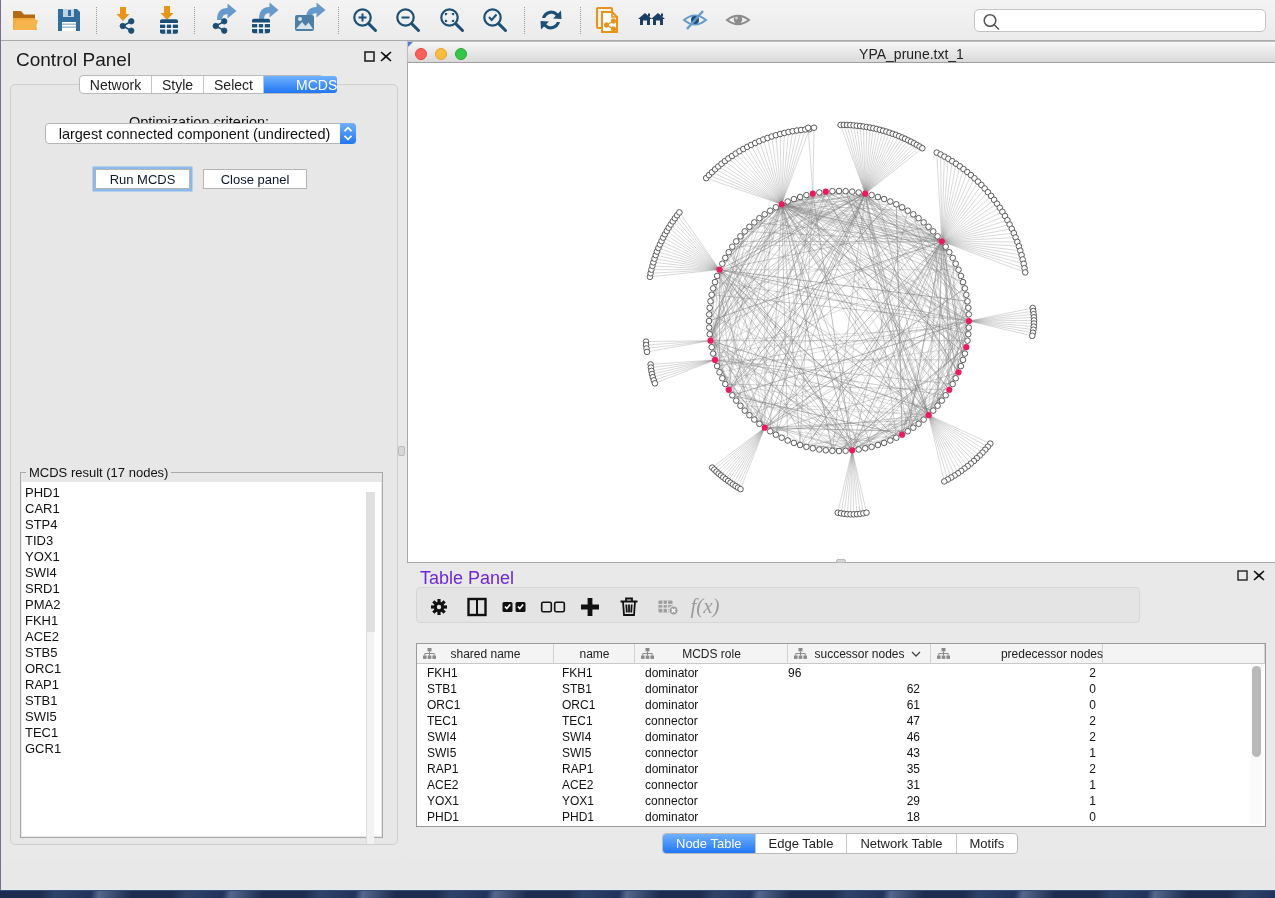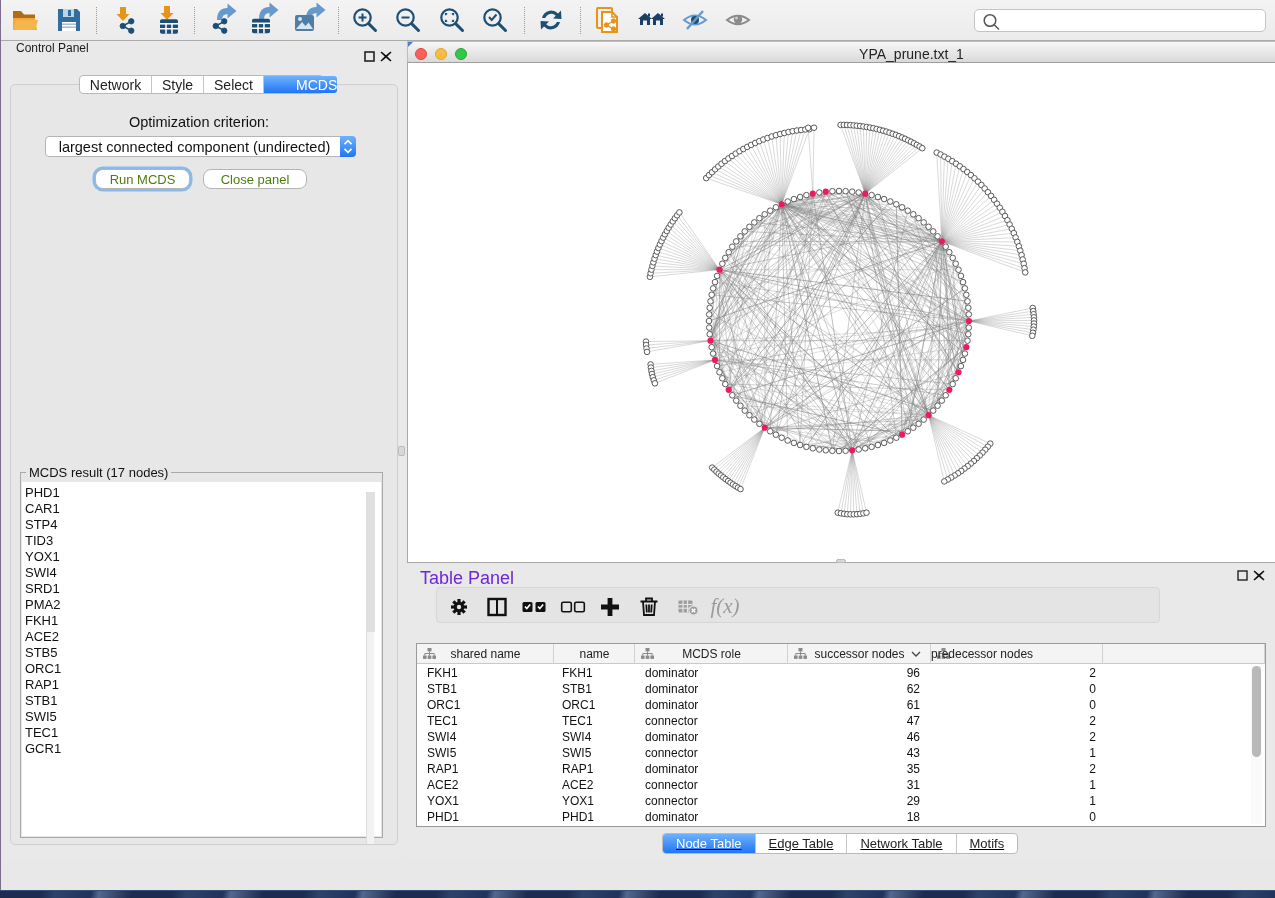--- a/index.html
+++ b/index.html
@@ -5,56 +5,56 @@
 * { margin:0; padding:0; box-sizing:border-box; }
 html,body { width:1275px; height:898px; overflow:hidden; font-family:"Liberation Sans", sans-serif; }
 body { background:#16213c; position:relative; }
 #win { position:absolute; left:0; top:0; width:1275px; height:891px; background:#e8e8e8; border-left:1px solid #7a6e8a; }
 
 #toolbar { position:absolute; left:0; top:0; width:1275px; height:41px; background:linear-gradient(#f3f3f3,#ebebeb); border-bottom:1px solid #aaa; }
 .sep { position:absolute; top:7px; height:27px; width:0; border-left:1px dotted #9a9a9a; }
 #searchbox { position:absolute; left:973px; top:9px; width:292px; height:23px; background:#fff; border:1px solid #c4c4c4; border-radius:5px; }
 
 #cpanel { position:absolute; left:1px; top:41px; width:403px; height:817px; background:#e9e9e9; }
-#cp-title { position:absolute; left:14px; top:0; font-size:12px; color:#1a1a1a; }
+#cp-title { position:absolute; left:14px; top:8px; font-size:19px; color:#1a1a1a; }
 .winbtn { position:absolute; top:10px; }
 #tabbar { position:absolute; left:77px; top:34px; width:245px; height:19px; background:#fff; border:1px solid #b9b9b9; border-radius:4px; display:flex; }
 .tab { flex:1; font-size:14px; color:#222; text-align:center; line-height:18px; border-right:1px solid #c6c6c6; }
 .tab:last-child { border-right:none; border-radius:0 3px 3px 0;padding-left:32px; }
 .tab.sel { background:linear-gradient(#6fb1fc,#2176f5); color:#fff; }
 #tabpane { position:absolute; left:8px; top:43px; width:388px; height:761px; background:#e7e7e7; border:1px solid #cfcfcf; border-radius:5px; }
 #optlabel { position:absolute; left:-5px; top:73px; width:404px; text-align:center; font-size:14.5px; color:#111; }
-#dropdown { position:absolute; left:43px; top:95px; width:311px; height:21px; background:#fff; border:1px solid #b5b5b5; border-radius:4px; font-size:14.5px; padding-right:12px; color:#111; text-align:center; line-height:20px; }
+#dropdown { position:absolute; left:43px; top:82px; width:311px; height:21px; background:#fff; border:1px solid #b5b5b5; border-radius:4px; font-size:14.5px; padding-right:12px; color:#111; text-align:center; line-height:20px; }
 #dropbtn { position:absolute; right:-1px; top:-1px; width:16px; height:21px; background:linear-gradient(#6fb1fc,#2176f5); border-radius:0 4px 4px 0; }
-.btn { position:absolute; top:128px; height:20px; background:#fff; border:1px solid #b5b5b5; border-radius:8px; font-size:13px; color:#4d7c0f; text-align:center; line-height:19px; }
+.btn { position:absolute; top:128px; height:20px; background:#fff; border:1px solid #b5b5b5; border-radius:0; font-size:13px; color:#0f172a; text-align:center; line-height:19px; }
 #runbtn { left:93px; width:95px; box-shadow:0 0 0 2.5px #8ab9ec; }
 #closebtn { left:201px; width:104px; }
 #fieldset { position:absolute; left:18px; top:431px; width:363px; height:366px; border:1px solid #a9a9a9; }
 #fslegend { position:absolute; left:5px; top:-8px; background:#e7e7e7; padding:0 3px; font-size:13px; color:#111; }
 #mcdslist { position:absolute; left:1px; top:9px; width:359px; height:354px; background:#fff; font-size:13px; color:#111; line-height:16px; padding:3px 0 0 3px; }
 #listsb { position:absolute; right:7px; top:10px; width:8px; height:352px; background:#f2f2f2; border-left:1px solid #ddd; }
 #listsb .th { position:absolute; left:0; top:0; width:8px; height:140px; background:#e0e0e0; }
 
 #netframe { position:absolute; left:406px; top:41px; width:958px; height:522px; }
 #nettitle { position:absolute; left:0; top:0; width:869px; height:22px; background:linear-gradient(#f7f7f7,#d9d9d9); border:1px solid #bdbdbd; border-bottom:1px solid #9f9f9f; }
 #nettitle .tl { position:absolute; top:5.5px; width:12px; height:12px; border-radius:50%; }
 #nettext { position:absolute; top:4px; left:69px; width:869px; text-align:center; font-size:14px; color:#222; }
 #netcanvas { position:absolute; left:0; top:22px; width:869px; height:500px; background:#fff; border:1px solid #a9a9a9; border-top:none; }
 
 #tpanel { position:absolute; left:405px; top:565px; width:870px; height:293px; background:#e9e9e9; }
 #tp-title { position:absolute; left:14px; top:3px; font-size:18px; color:#6d28d9; }
-#tp-toolbar { position:absolute; left:10px; top:22px; width:724px; height:36px; background:#e4e4e4; border:1px solid #d6d6d6; border-radius:4px;margin-left:20px; }
+#tp-toolbar { position:absolute; left:10px; top:22px; width:724px; height:36px; background:#e4e4e4; border:1px solid #d6d6d6; border-radius:4px; }
 #ttable { position:absolute; left:10px; top:78px; width:850px; height:184px; background:#fff; border:1px solid #9a9a9a; }
 #thead { position:absolute; left:0; top:0; width:848px; height:20px; background:#f4f4f4; border-bottom:1px solid #c9c9c9; font-size:12px; color:#222; }
 .thcell { position:absolute; top:0; height:20px; line-height:20px; text-align:center; border-right:1px solid #d2d2d2; }
 .trow { position:absolute; font-size:12px; color:#111; height:16px; line-height:16px; }
 #tsb { position:absolute; right:3px; top:22px; width:11px; height:158px; background:#fafafa; }
 #tsb .th { position:absolute; left:1px; top:0px; width:9px; height:91px; background:#b9b9b9; border-radius:5px; }
 
-#btabs { position:absolute; left:256px; top:268px; height:21px; display:flex; background:#fff; border:1px solid #b9b9b9; border-radius:4px; overflow:hidden;text-decoration:underline; }
+#btabs { position:absolute; left:256px; top:268px; height:21px; display:flex; background:#fff; border:1px solid #b9b9b9; border-radius:4px; overflow:hidden; }
 .btab { font-size:13px; color:#222; text-align:center; line-height:20px; padding:0 13px; border-right:1px solid #c6c6c6; }
 .btab:last-child { border-right:none; }
 .btab.sel { background:linear-gradient(#6fb1fc,#2176f5); color:#fff; }
 
 #statusbar { position:absolute; left:0; top:858px; width:1275px; height:33px; background:#ececec; border-top:1px solid #c6c6c6; }
 #listbtn { position:absolute; left:13px; top:7px; width:26px; height:20px; background:#fdfdfd; border:1px solid #9a9a9a; border-radius:3px; }
 #membtn { position:absolute; right:13px; top:6px; width:66px; height:21px; background:#fdfdfd; border:1px solid #ababab; border-radius:3px; font-size:11px; color:#111; text-align:left; line-height:19px; padding-left:22px; }
 #memdot { position:absolute; left:7px; top:5px; width:10px; height:10px; border-radius:50%; background:#1f9d23; }
 #wallpaper { position:absolute; left:0; top:890px; width:1275px; height:8px; background:linear-gradient(#33517e 0 1px, transparent 1px), repeating-linear-gradient(100deg,#1d2c4e 0 40px,#2e4268 55px,#22325a 90px,#54678c 98px,#1d2c4e 130px); }
 </style>
@@ -1214,30 +1214,30 @@
                 <rect x="4.5" y="0" width="4" height="3.4"></rect>
                 <rect x="0" y="7.5" width="3.6" height="3.4"></rect>
                 <rect x="4.7" y="7.5" width="3.6" height="3.4"></rect>
                 <rect x="9.4" y="7.5" width="3.6" height="3.4"></rect>
               </g>
               <g stroke="#8a8a8a" stroke-width="1">
                 <path d="M6.5 3.4 L6.5 5.5 M1.8 7.5 L1.8 5.5 L11.2 5.5 L11.2 7.5 M6.5 5.5 L6.5 7.5" fill="none"></path>
               </g>
             </svg>
           </span>
-          <div style="position:absolute;left:514px;top:0;width:172px;text-align:left;line-height:20px;">predecessor nodes</div>
+          <div style="position:absolute;left:514px;top:0;width:172px;text-align:right;line-height:20px;">predecessor nodes</div>
           <svg width="10" height="6" style="position:absolute;left:494px;top:7px" viewBox="0 0 10 6">
             <path d="M1 1 L5 5 L9 1" stroke="#444" stroke-width="1.3" fill="none"></path>
           </svg>
         </div>
       <div id="trows">
           <div class="trow" style="left:10px;top:21px;">FKH1</div>
           <div class="trow" style="left:145px;top:21px;">FKH1</div>
           <div class="trow" style="left:228px;top:21px;">dominator</div>
-          <div class="trow" style="left:371px;top:21px;width:132px;text-align:right;">96</div>
+          <div class="trow" style="left:371px;top:21px;width:132px;text-align:left;">96</div>
           <div class="trow" style="left:514px;top:21px;width:165px;text-align:right;">2</div>
           <div class="trow" style="left:10px;top:37px;">STB1</div>
           <div class="trow" style="left:145px;top:37px;">STB1</div>
           <div class="trow" style="left:228px;top:37px;">dominator</div>
           <div class="trow" style="left:371px;top:37px;width:132px;text-align:right;">62</div>
           <div class="trow" style="left:514px;top:37px;width:165px;text-align:right;">0</div>
           <div class="trow" style="left:10px;top:53px;">ORC1</div>
           <div class="trow" style="left:145px;top:53px;">ORC1</div>
           <div class="trow" style="left:228px;top:53px;">dominator</div>
           <div class="trow" style="left:371px;top:53px;width:132px;text-align:right;">61</div>

